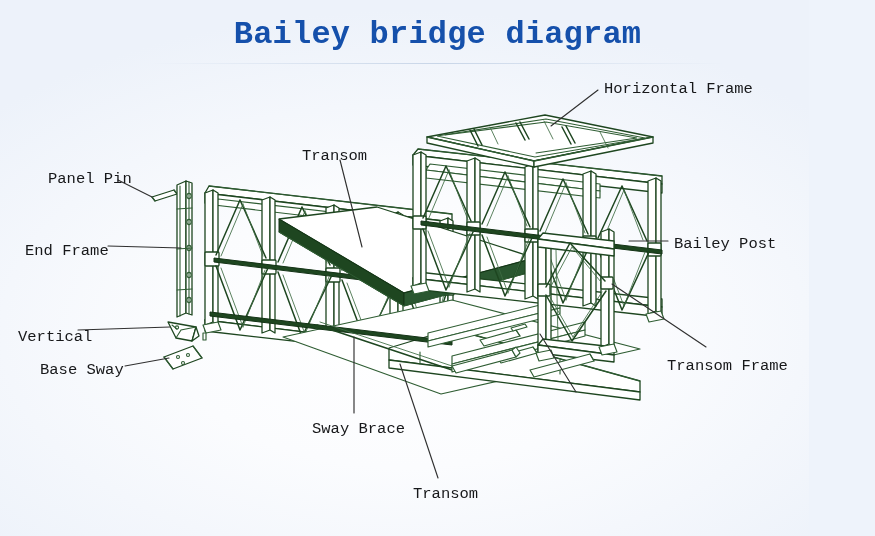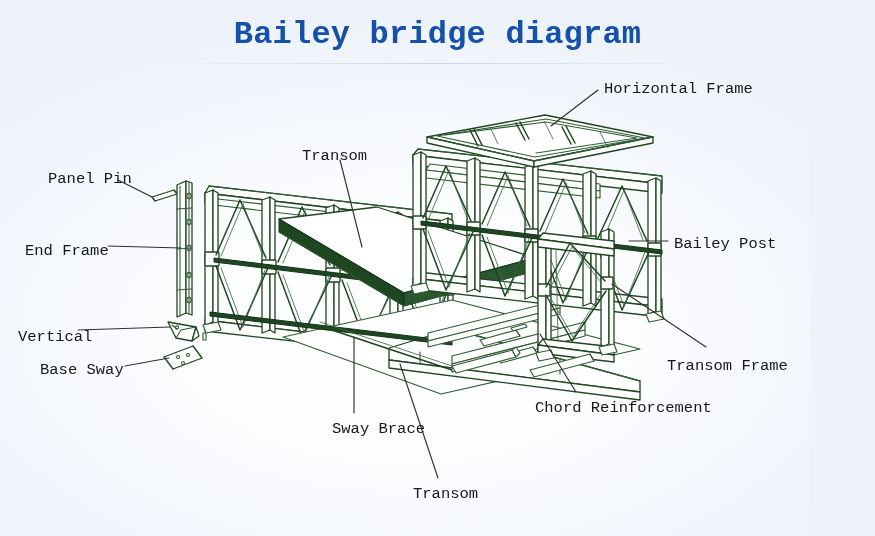--- a/index.html
+++ b/index.html
@@ -339,19 +339,18 @@
   <div class="lbl" style="left:40px;top:361px"><span>Base Sway</span></div>
 
   <div class="lbl" style="left:302px;top:147px"><span>Transom</span></div>
 
   <div class="lbl" style="left:604px;top:80px"><span>Horizontal Frame</span></div>
 
   <div class="lbl" style="left:674px;top:235px"><span>Bailey Post</span></div>
 
   <div class="lbl" style="left:667px;top:357px"><span>Transom Frame</span></div>
 
-  <div class="lbl" style="left:535px;top:399px"><span>Chord Reinforcement</span></div>
-
-  <div class="lbl" style="left:332px;top:420px"><span>Sway Brace</span></div>
+
+  <div class="lbl" style="left:312px;top:420px"><span>Sway Brace</span></div>
 
   <div class="lbl" style="left:413px;top:485px"><span>Transom</span></div>
 
 </div>
 
 </body></html>

